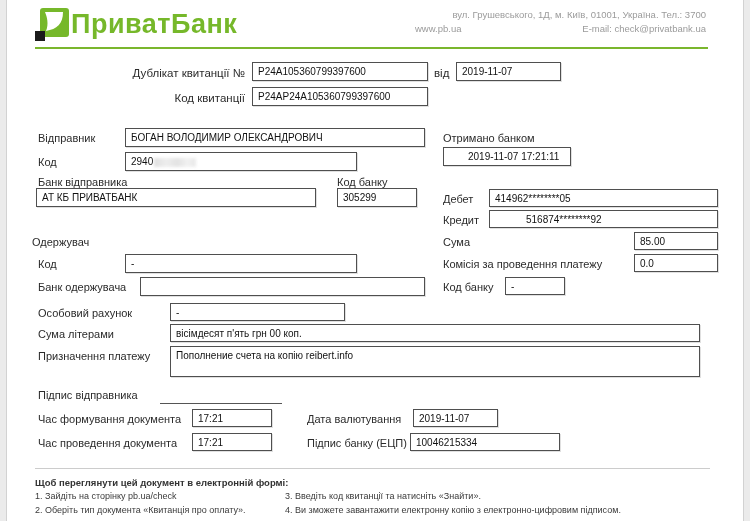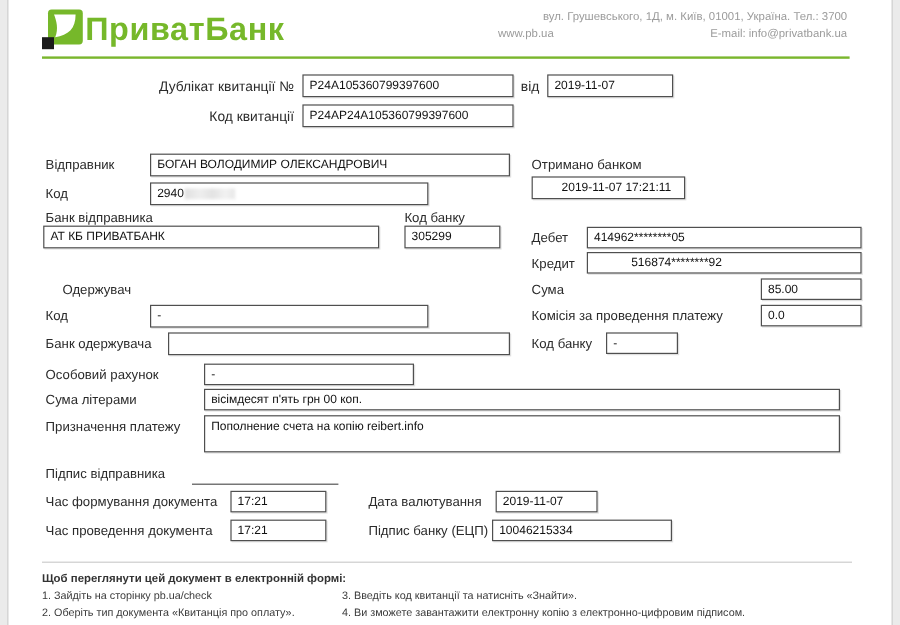--- a/index.html
+++ b/index.html
@@ -54,21 +54,21 @@
   <div style="position:absolute; left:34px; top:7px;">
     <svg width="36" height="36" viewBox="0 0 36 36">
       <rect x="6" y="1" width="29" height="29" rx="3" fill="#76b82a"></rect>
       <path d="M11 5 H29 C29 17 23 22 12 24 C15 17 13 10 11 5 Z" fill="#ffffff"></path>
       <rect x="1" y="24" width="10" height="10" fill="#1b1b1b"></rect>
     </svg>
   </div>
   <div class="logo-text">ПриватБанк</div>
   <div class="addr" style="right:44px; top:9px;">вул. Грушевського, 1Д, м. Київ, 01001, Україна. Тел.: 3700</div>
   <div class="addr" style="left:415px; top:23px;">www.pb.ua</div>
-  <div class="addr" style="right:44px; top:23px;">E-mail: info@privatbank.ua</div>
+  <div class="addr" style="right:44px; top:23px;">E-mail: check@privatbank.ua</div>
   <div class="green-line"></div>
 
   <div class="lbl lbl-lg right-align" style="left:35px; top:67px; width:210px;">Дублікат квитанції №</div>
   <div class="box" style="left:252px; top:62px; width:176px;">P24A105360799397600</div>
   <div class="lbl lbl-lg" style="left:434px; top:67px;">від</div>
   <div class="box" style="left:456px; top:62px; width:105px;">2019-11-07</div>
   <div class="lbl lbl-lg right-align" style="left:35px; top:92px; width:210px;">Код квитанції</div>
   <div class="box" style="left:252px; top:87px; width:176px;">P24AP24A105360799397600</div>
 
   <div class="lbl" style="left:38px; top:132px;">Відправник</div>
@@ -83,21 +83,21 @@
   <div class="box" style="left:337px; top:188px; width:80px;">305299</div>
 
   <div class="lbl" style="left:443px; top:132px;">Отримано банком</div>
   <div class="box" style="left:443px; top:147px; width:128px;padding-left:24px;">2019-11-07 17:21:11</div>
 
   <div class="lbl" style="left:443px; top:193px;">Дебет</div>
   <div class="box box-sm" style="left:489px; top:189px; width:229px;">414962********05</div>
   <div class="lbl" style="left:443px; top:214px;">Кредит</div>
   <div class="box box-sm" style="left:489px; top:210px; width:229px;padding-left:36px;">516874********92</div>
 
-  <div class="lbl" style="left:52px; top:236px;">Одержувач</div>
+  <div class="lbl" style="left:32px; top:236px;">Одержувач</div>
   <div class="lbl" style="left:443px; top:236px;">Сума</div>
   <div class="box box-sm" style="left:634px; top:232px; width:84px;">85.00</div>
 
   <div class="lbl" style="left:38px; top:258px;">Код</div>
   <div class="box" style="left:125px; top:254px; width:232px;">-</div>
   <div class="lbl" style="left:443px; top:258px;">Комісія за проведення платежу</div>
   <div class="box box-sm" style="left:634px; top:254px; width:84px;">0.0</div>
 
   <div class="lbl" style="left:38px; top:281px;">Банк одержувача</div>
   <div class="box" style="left:140px; top:277px; width:285px;"></div>

